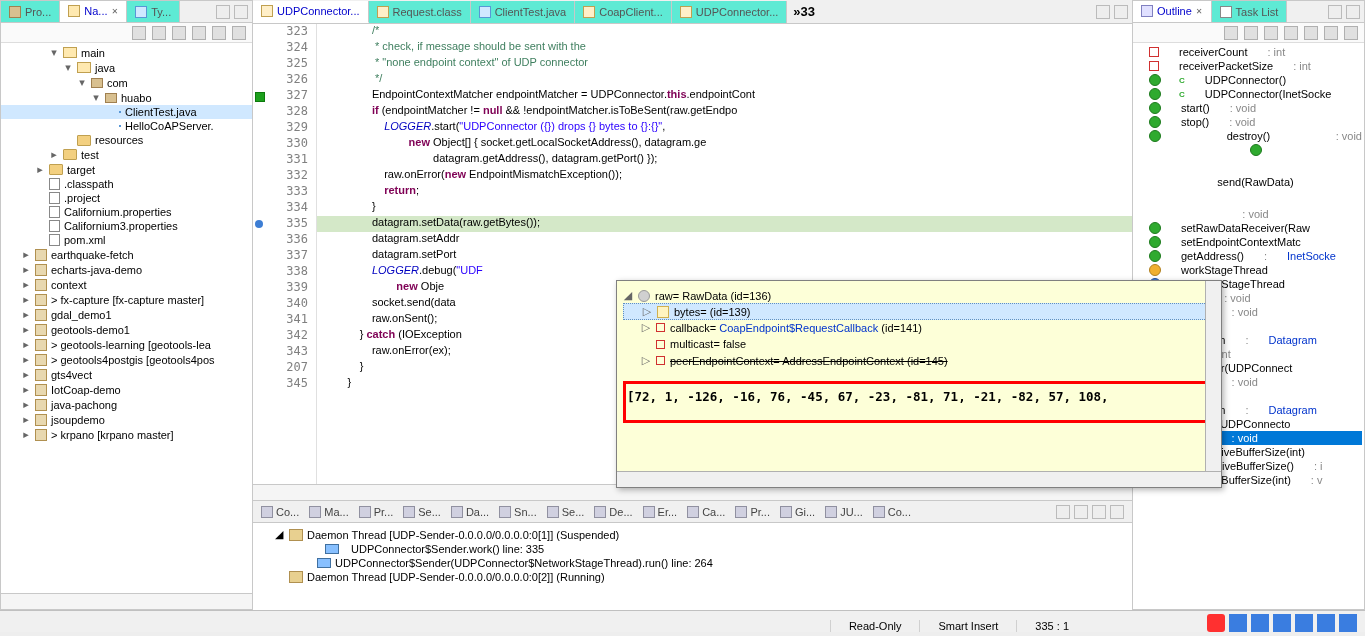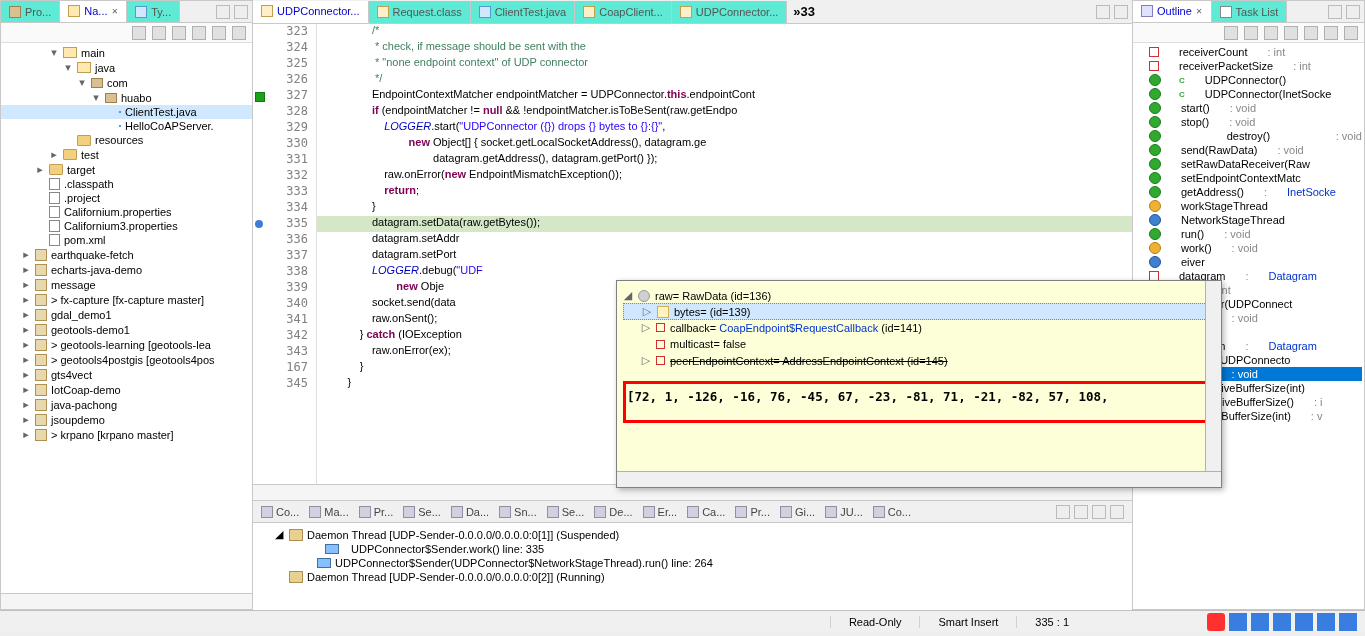--- a/index.html
+++ b/index.html
@@ -82,21 +82,21 @@
 .hp-sq { width:9px; height:9px; background:#fdffd8; border:1px solid #d03030; }
 .hp-sel { background:#d0e8ff; border:1px dotted #6090c0; padding:1px 4px; margin:-1px 0; }
 .hp-strike { text-decoration: line-through; color:#000; }
 .hp-link { color:#0033cc; }
 .hp-highlight-box { position:absolute; top:100px; left:6px; width:594px; height:42px; border:3px solid #ff0000; pointer-events:none; }
 .hp-bytes { position:absolute; top:108px; left:10px; font-family: Consolas, monospace; font-size:12.5px; font-weight:bold; color:#000; }
 .hp-bottom-scroll { position:absolute; bottom:0; left:0; right:0; height:16px; background:#f0f0f0; border-top:1px solid #b0b0b0; }
 .hp-right-scroll { position:absolute; right:0; top:0; bottom:16px; width:16px; background:#f0f0f0; border-left:1px solid #b0b0b0; }
 
 
-.statusbar { height:22px; background:#f0f0f0; border-top:1px solid #c0c0c0; display:flex; align-items:center; font-size:11px; padding:0 8px; }
+.statusbar { height:22px; background:#f0f0f0; border-top:1px solid #c0c0c0; display:flex; align-items:flex-end; font-size:11px; padding:0 8px; }
 .sb-cell { padding:0 18px; border-left:1px solid #d0d0d0; }
 .sb-left { flex:1; }
 .sb-icons { display:flex; gap:4px; margin-left:auto; }
 .sb-icons .si { width:18px; height:18px; display:inline-block; }
 
 .view-controls { margin-left:auto; display:flex; gap:4px; padding-right:4px; }
 .vc { width:14px; height:14px; background:#eee; border:1px solid #bbb; cursor:pointer; }
 .small-ico { font-size:8px; color:#666; }
 </style>
 </head>
@@ -210,21 +210,21 @@
           <span class="lbl">earthquake-fetch</span>
         </div>
         <div class="tree-item" style="padding-left: 20px;">
           <span class="tri">▸</span>
           <span class="ico-proj"></span>
           <span class="lbl">echarts-java-demo</span>
         </div>
         <div class="tree-item" style="padding-left: 20px;">
           <span class="tri">▸</span>
           <span class="ico-proj"></span>
-          <span class="lbl">message</span>
+          <span class="lbl">context</span>
         </div>
         <div class="tree-item" style="padding-left: 20px;">
           <span class="tri">▸</span>
           <span class="ico-proj"></span>
           <span class="lbl">&gt; fx-capture [fx-capture master]</span>
         </div>
         <div class="tree-item" style="padding-left: 20px;">
           <span class="tri">▸</span>
           <span class="ico-proj"></span>
           <span class="lbl">gdal_demo1</span>
@@ -317,21 +317,21 @@
           <div class="ln">334</div>
           <div class="ln mark">335</div>
           <div class="ln">336</div>
           <div class="ln">337</div>
           <div class="ln">338</div>
           <div class="ln">339</div>
           <div class="ln">340</div>
           <div class="ln">341</div>
           <div class="ln">342</div>
           <div class="ln">343</div>
-          <div class="ln">167</div>
+          <div class="ln">207</div>
           <div class="ln">345</div>
         </div>
       <div class="code" id="code">
           <div class="cl cm"><span class="cm">                /*</span></div>
           <div class="cl"><span class="cm">                 * check, if message should be sent with the</span></div>
           <div class="cl"><span class="cm">                 * "none endpoint context" of UDP connector</span></div>
           <div class="cl"><span class="cm">                 */</span></div>
           <div class="cl"><span class="">                </span><span class="id">EndpointContextMatcher endpointMatcher = UDPConnector.</span><span class="kw">this</span><span class="id">.endpointCont</span></div>
           <div class="cl"><span class="">                </span><span class="kw">if</span><span class="id"> (endpointMatcher != </span><span class="kw">null</span><span class="id"> &amp;&amp; !endpointMatcher.isToBeSent(raw.getEndpo</span></div>
           <div class="cl"><span class="">                    </span><span class="fi">LOGGER</span><span class="id">.start(</span><span class="st">"UDPConnector ({}) drops {} bytes to {}:{}"</span><span class="id">,</span></div>
@@ -497,21 +497,21 @@
         <div class="o-item" style="padding-left: 14px;">
           <span class="o-ico o-pub"></span>
           <span class="o-lbl">stop()</span>
           <span class="o-ret"> : void</span>
         </div>
         <div class="o-item" style="padding-left: 14px; justify-content: space-between;">
           <span class="o-ico o-pub"></span>
           <span class="o-lbl">destroy()</span>
           <span class="o-ret"> : void</span>
         </div>
-        <div class="o-item" style="padding-left: 14px;">
+        <div class="o-item" style="padding-left: 14px; flex-direction: column;">
           <span class="o-ico o-pub"></span>
           <span class="o-lbl">send(RawData)</span>
           <span class="o-ret"> : void</span>
         </div>
         <div class="o-item" style="padding-left: 14px;">
           <span class="o-ico o-pub"></span>
           <span class="o-lbl">setRawDataReceiver(Raw</span>
         </div>
         <div class="o-item" style="padding-left: 14px;">
           <span class="o-ico o-pub"></span>

